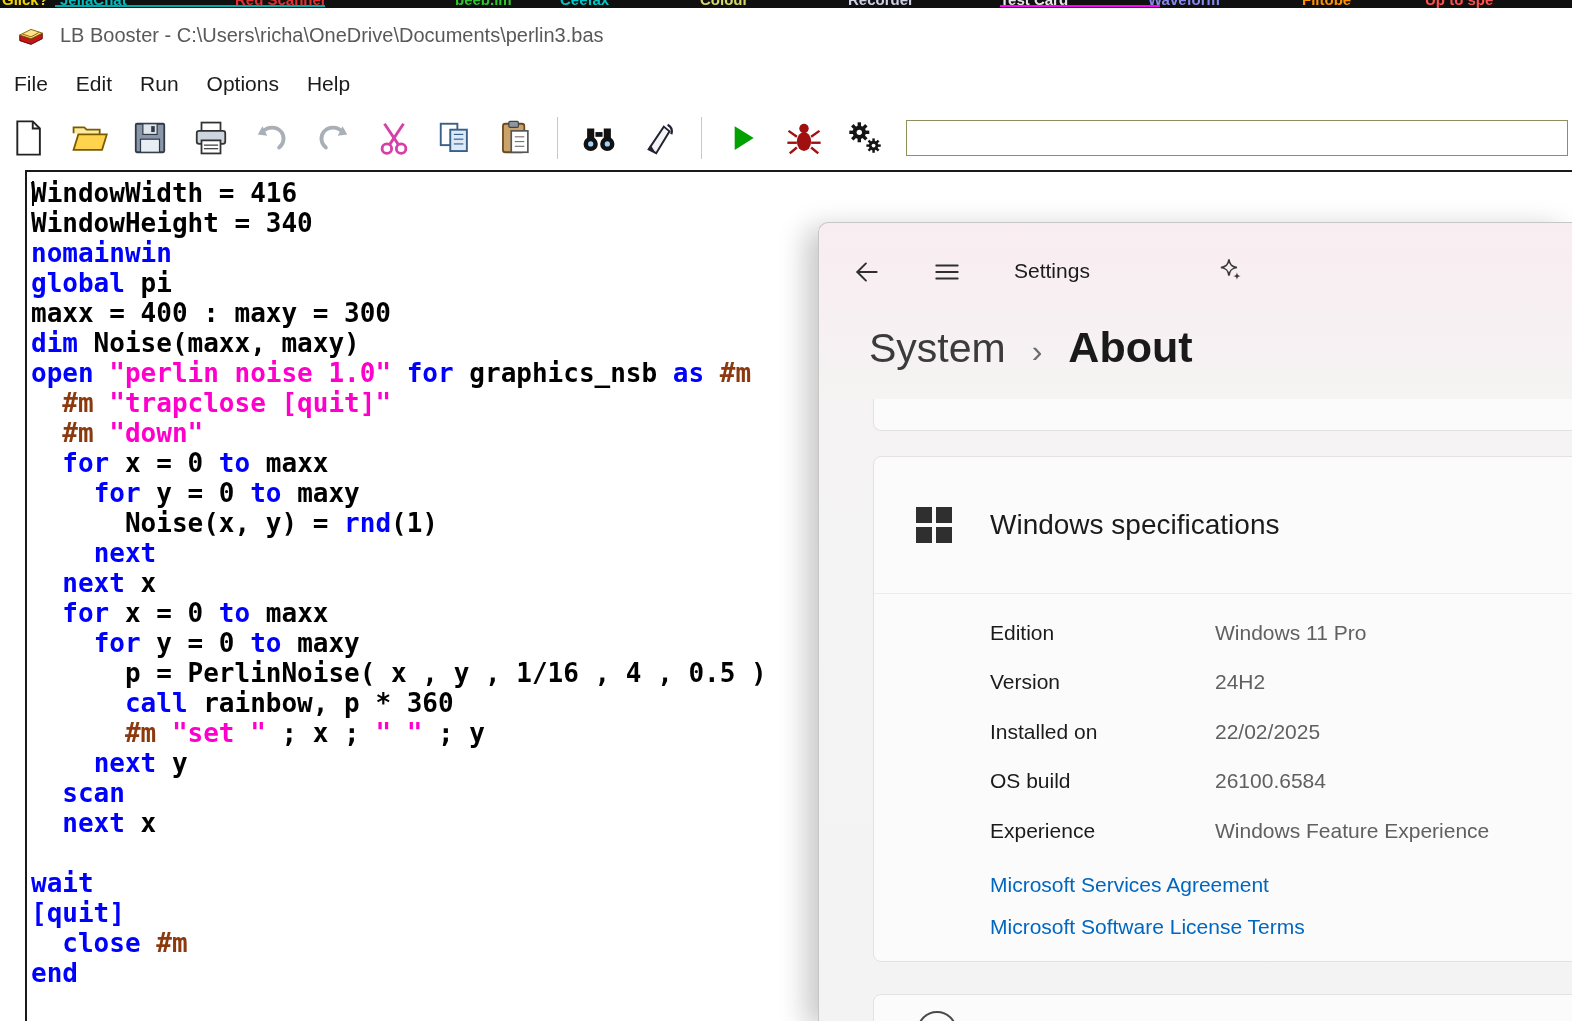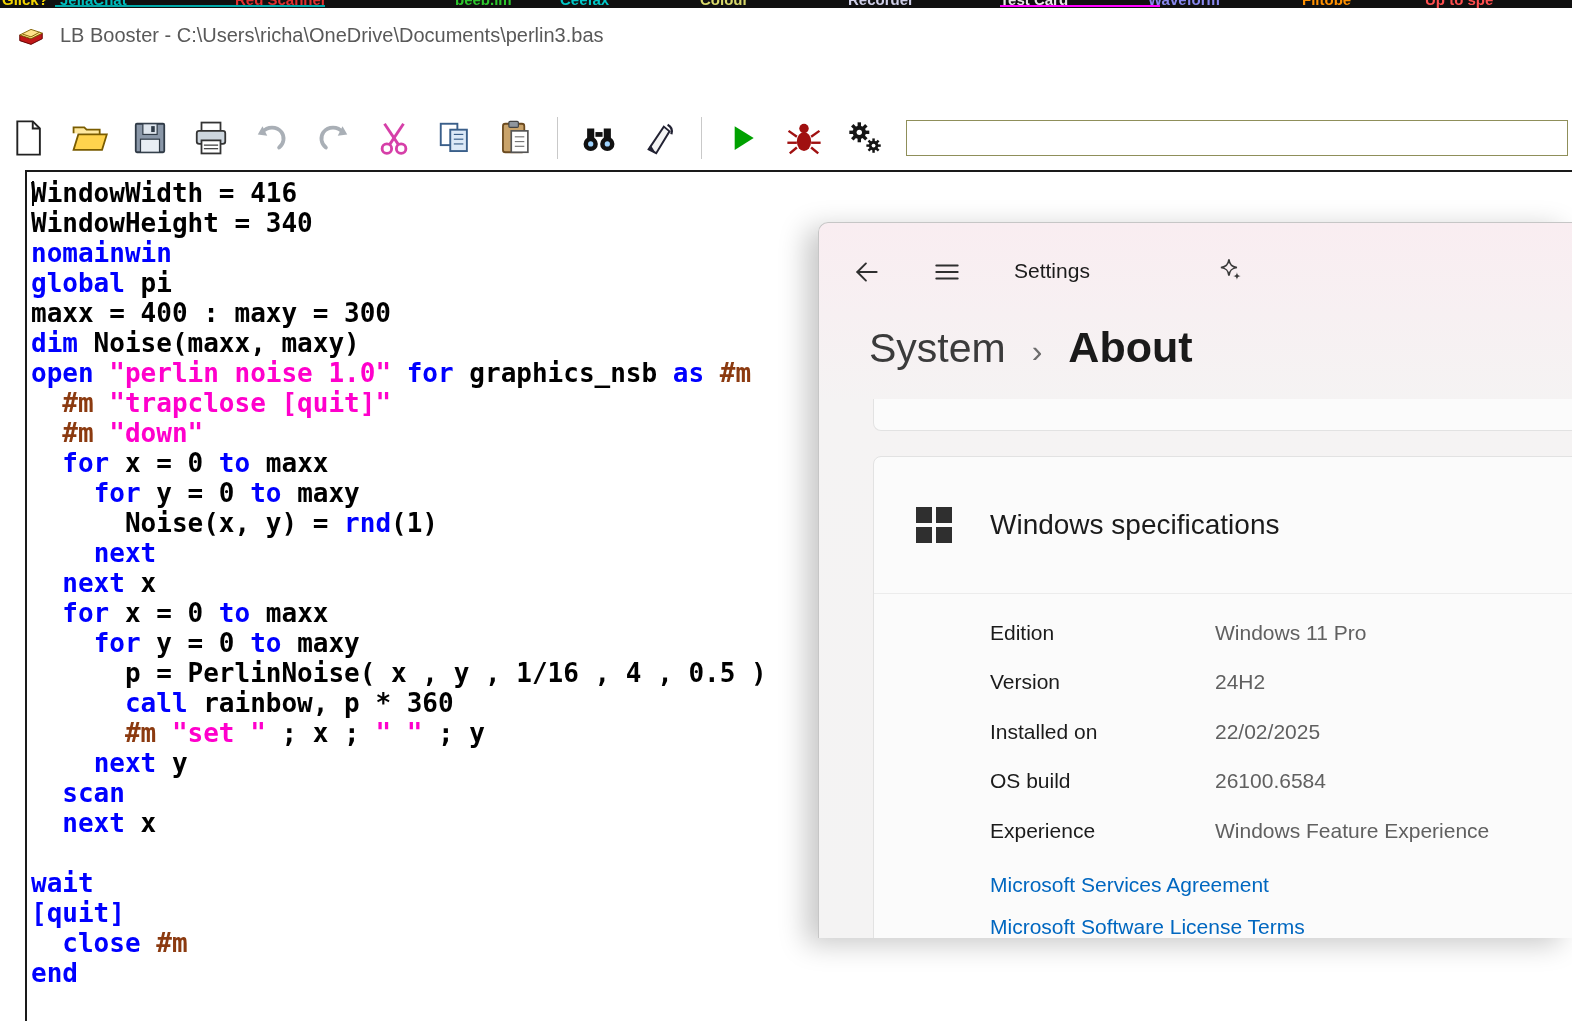--- a/index.html
+++ b/index.html
@@ -30,21 +30,21 @@
   
   .editor { position:absolute; left:25px; top:170px; right:0; bottom:0; background:#fff; border-top:2px solid #1a1a1a; border-left:2px solid #1a1a1a; padding:6px 0 0 4px; overflow:hidden; }
   .caret { position:absolute; left:5px; top:9px; width:2px; height:25px; background:#000; }
   .code-line { font-family:"DejaVu Sans Mono", monospace; font-weight:700; font-size:26px; line-height:30px; white-space:pre; }
   .c-d { color:#000000;margin-top:14px; }
   .c-k { color:#0000ff;margin-top:20px; }
   .c-s { color:#ff00cc; }
   .c-h { color:#8b3a10; }
 
   
-  .settings { position:absolute; left:818px; top:222px; width:754px; height:716px; z-index:5;
+  .settings { position:absolute; left:818px; top:222px; width:754px; height:799px; z-index:5;
               border-radius:10px 0 0 0; border-top:1px solid #c6c6c6; border-left:1px solid #c6c6c6;
               background:linear-gradient(180deg,#f9edf1 0px,#f7f0f2 90px,#f5f3f3 180px,#f4f3f3 100%);
               box-shadow:-12px 6px 28px rgba(0,0,0,.22); overflow:hidden; }
   .s-iconbtn { position:absolute; width:30px; height:30px; border:none; background:transparent; padding:0; }
   .s-back { left:33px; top:34px; }
   .s-ham  { left:113px; top:34px; }
   .s-title { position:absolute; left:195px; top:36px; font-size:21px; color:#1b1b1b; }
   .s-sparkle { left:396px; top:32px; }
   .s-breadcrumb { position:absolute; left:50px; top:100px; display:flex; align-items:baseline; }
   .bc-parent { font-size:41px; color:#3b3b3b; }
@@ -93,20 +93,27 @@
 
   <div class="titlebar">
     <svg class="app-icon" viewBox="0 0 32 32">
       <path d="M4 22 L16 26 L28 20 L28 14 L16 20 L4 16 z" fill="#c01818" stroke="#600000" stroke-width="1"></path>
       <path d="M4 16 L16 20 L28 14 L16 10 z" fill="#ffe28a" stroke="#806000" stroke-width="1"></path>
       <path d="M7 15 L16 18 L25 13" stroke="#806000" fill="none" stroke-width="1"></path>
     </svg>
     <span class="window-title">LB Booster - C:\Users\richa\OneDrive\Documents\perlin3.bas</span>
   </div>
 
+  <div class="menubar">
+      <span class="menu-item">File</span>
+      <span class="menu-item">Edit</span>
+      <span class="menu-item">Run</span>
+      <span class="menu-item">Options</span>
+      <span class="menu-item">Help</span>
+    </div>
 
   <div class="toolbar">
     <button class="tb">
       <svg viewBox="0 0 32 32">
         <path d="M7 2 h13 l6 6 v22 H7 z" fill="#ffffff" stroke="#222" stroke-width="1.6"></path>
         <path d="M20 2 v6 h6" fill="none" stroke="#222" stroke-width="1.6"></path>
       </svg>
     </button>
     <button class="tb">
       <svg viewBox="0 0 32 32">

